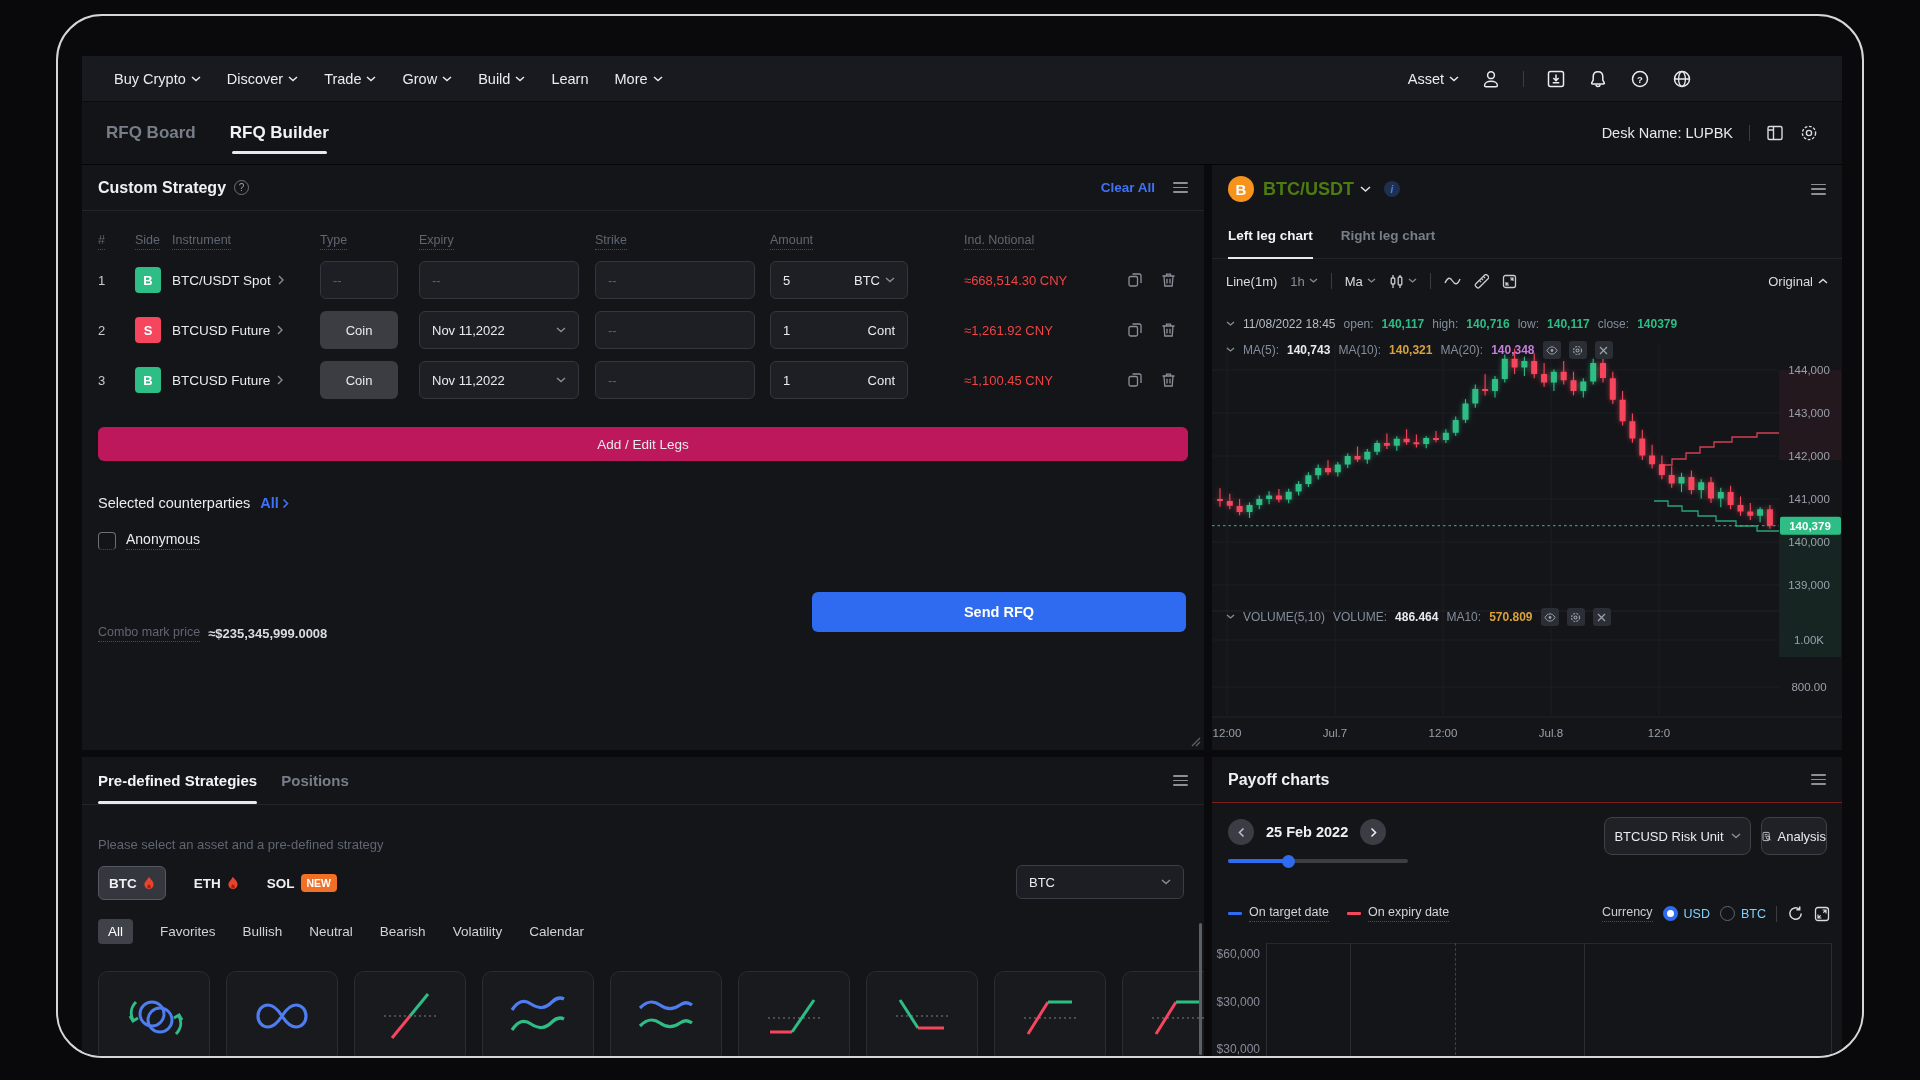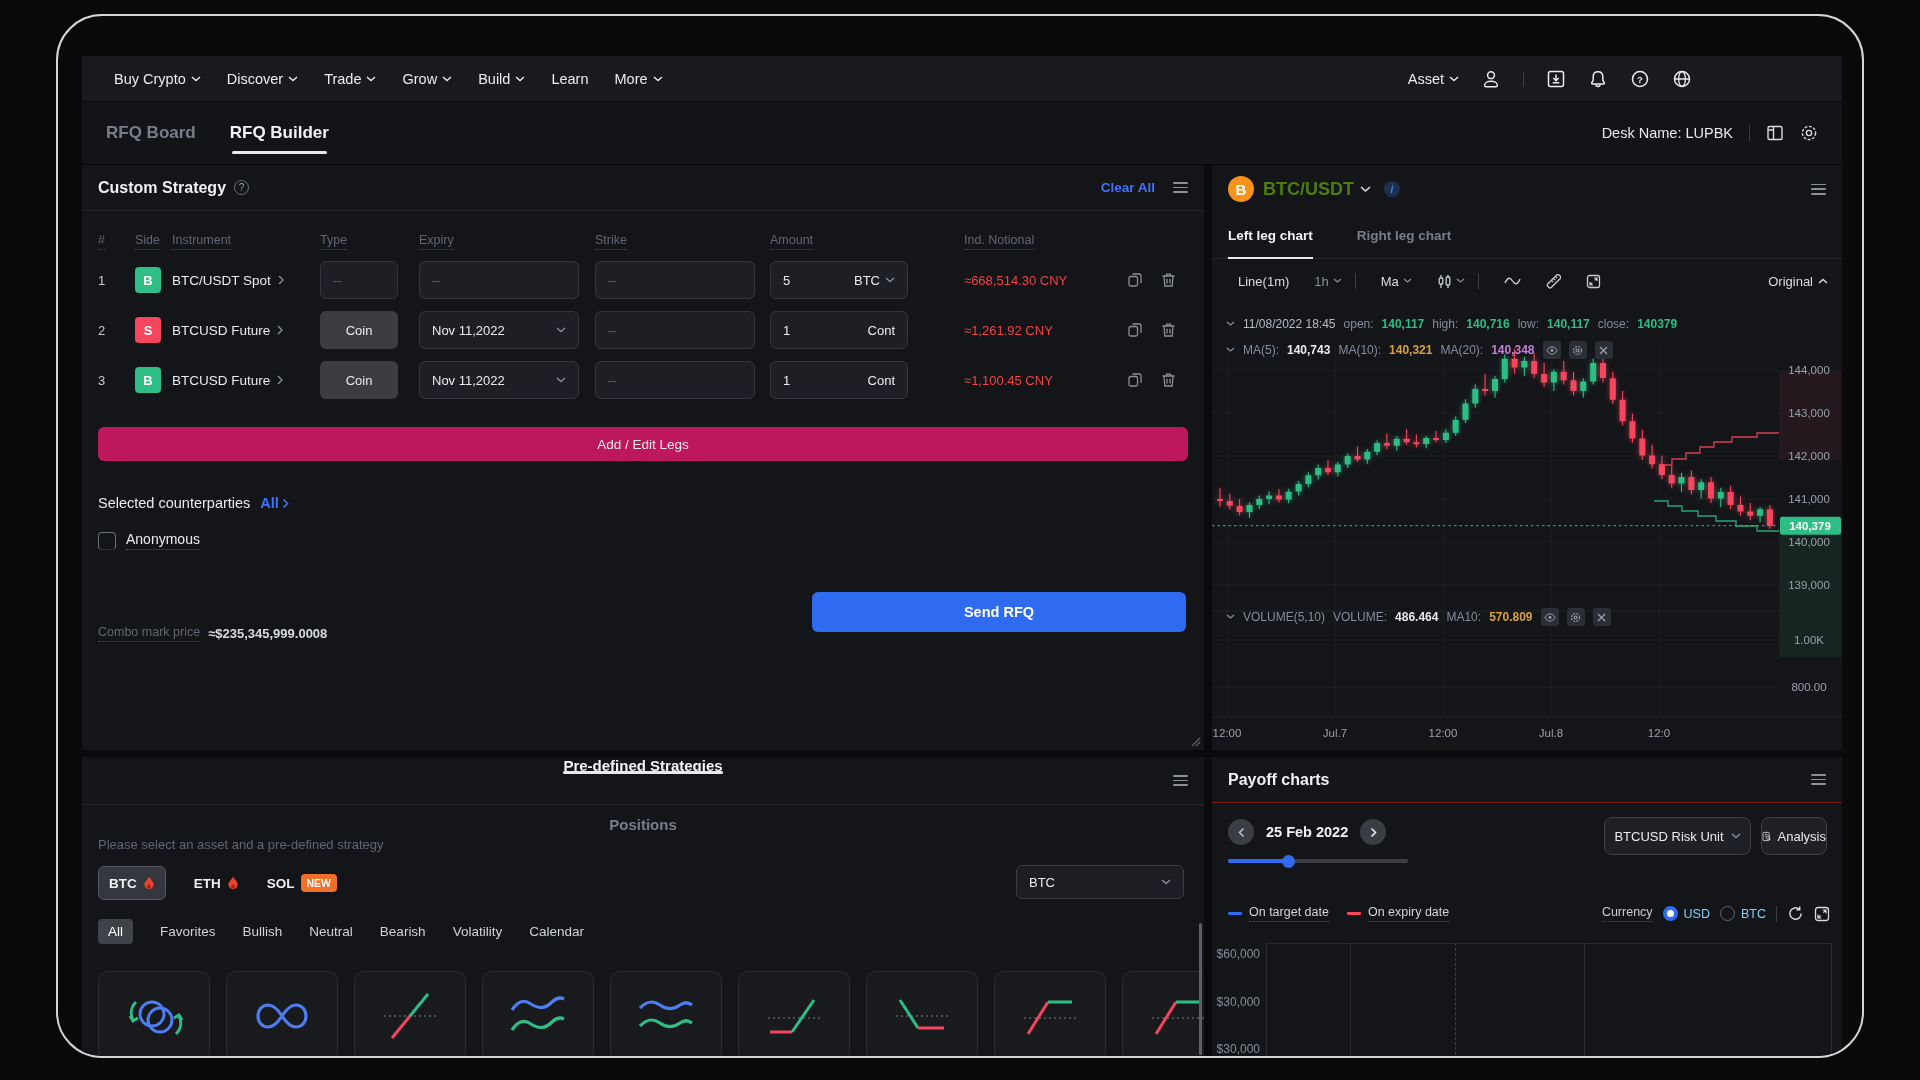--- a/index.html
+++ b/index.html
@@ -69,21 +69,21 @@
   .chk{width:18px;height:18px;border:1.5px solid #6a7078;border-radius:4px;background:transparent;}
   .anon span{color:#e9ebee;font-size:14px;border-bottom:1px dotted #4a4f58;padding-bottom:2px;}
   .sendbtn{position:absolute;left:730px;width:374px;top:427px;height:40px;background:#2e6bf0;border-radius:6px;
     display:flex;align-items:center;justify-content:center;color:#fff;font-size:14.5px;font-weight:600;cursor:pointer;}
   .combo{position:absolute;left:16px;top:460px;display:flex;align-items:center;gap:8px;}
   .combo .lbl{color:#5f6672;font-size:12.5px;border-bottom:1px dotted #474c55;padding-bottom:2px;}
   .combo .val{color:#d8dce2;font-size:13px;font-weight:600;}
   .resize{position:absolute;right:3px;bottom:3px;}
   
   .pd-tabs{position:absolute;left:0;top:0;right:0;height:48px;border-bottom:1px solid #23252b;
-    display:flex;align-items:center;padding:0 16px;gap:42px;flex-direction:column;}
+    display:flex;align-items:flex-end;padding:0 16px;gap:24px;}
   .pdtab{color:#777e89;font-size:15px;font-weight:600;position:relative;height:100%;display:flex;align-items:center;cursor:pointer;}
   .pdtab.active{color:#f2f3f5;}
   .pdtab.active:after{content:"";position:absolute;left:0;right:0;bottom:0;height:3px;background:#e7e9ec;border-radius:2px;}
   .pd-hint{position:absolute;left:16px;top:80px;color:#5f6672;font-size:13px;}
   .assets{position:absolute;left:16px;top:108px;display:flex;align-items:center;gap:28px;height:36px;}
   .asset{display:flex;align-items:center;gap:6px;color:#eef0f3;font-size:13.5px;font-weight:600;cursor:pointer;}
   .asset.chip{background:#34373d;border:1px solid #55595f;border-radius:6px;height:34px;padding:0 10px;}
   .newbadge{background:#f07028;color:#fff;font-size:10.5px;font-weight:700;border-radius:4px;padding:3px 6px;}
   .asel{position:absolute;right:20px;top:108px;width:168px;height:34px;background:#1c1e23;border:1px solid #3a3d44;
     border-radius:6px;display:flex;align-items:center;padding:0 12px;color:#eaecef;font-size:13px;cursor:pointer;}
@@ -95,27 +95,27 @@
     display:flex;align-items:center;justify-content:center;cursor:pointer;}
   .pd-scroll{position:absolute;right:2px;top:166px;width:3px;height:132px;background:#5c5f65;border-radius:2px;}
   
   .ch-head{position:absolute;left:0;top:0;right:0;height:48px;display:flex;align-items:center;padding:0 16px;gap:9px;}
   .btc-ic{width:26px;height:26px;border-radius:50%;background:#f7931a;color:#fff;font-weight:700;font-size:15px;
     display:flex;align-items:center;justify-content:center;}
   .sym{color:#4d7c0f;font-size:18px;font-weight:700;display:flex;align-items:center;gap:6px;cursor:pointer;}
   .info-ic{width:16px;height:16px;border-radius:50%;background:#1e3050;color:#4e7df0;font-size:10px;font-style:italic;
     font-weight:700;display:flex;align-items:center;justify-content:center;margin-left:4px;}
   .ch-tabs{position:absolute;left:0;top:48px;right:0;height:46px;border-bottom:1px solid #23252b;
-    display:flex;align-items:flex-start;padding:0 16px;gap:44px;}
+    display:flex;align-items:flex-start;padding:0 16px;gap:28px;}
   .chtab{color:#777e89;font-size:13.5px;font-weight:600;height:100%;display:flex;align-items:center;position:relative;cursor:pointer;}
   .chtab.active{color:#f2f3f5;}
   .chtab.active:after{content:"";position:absolute;left:0;right:0;bottom:-1px;height:2.5px;background:#e7e9ec;}
   .ch-tools{position:absolute;left:0;top:94px;right:0;height:44px;display:flex;align-items:center;padding:0 14px;gap:13px;
     color:#848e9c;font-size:13px;}
-  .tool{display:flex;align-items:center;gap:4px;cursor:pointer;margin-left:12px;}
+  .tool{display:flex;align-items:center;gap:4px;cursor:pointer;}
   .tool.white{color:#d8dce3;font-weight:500;}
   .orig{margin-left:auto;color:#d8dce3;display:flex;align-items:center;gap:5px;cursor:pointer;}
   .inforow{position:absolute;left:14px;display:flex;align-items:center;gap:8px;font-size:12px;color:#848e9c;z-index:3;white-space:nowrap;}
   .inforow b{font-weight:600;}
   .g{color:#2ebd85;} .wv{color:#e8eaee;} .ov{color:#d8a13c;} .pv{color:#c77de0;}
   .mini-btn{width:18px;height:18px;background:#2b2e34;border-radius:3px;display:flex;align-items:center;justify-content:center;cursor:pointer;}
   
   .po-head{position:absolute;left:0;top:0;right:0;height:46px;border-bottom:1px solid #7f1d1d;
     display:flex;align-items:center;padding:0 16px;}
   .po-title{color:#eef0f3;font-size:16px;font-weight:700;}

